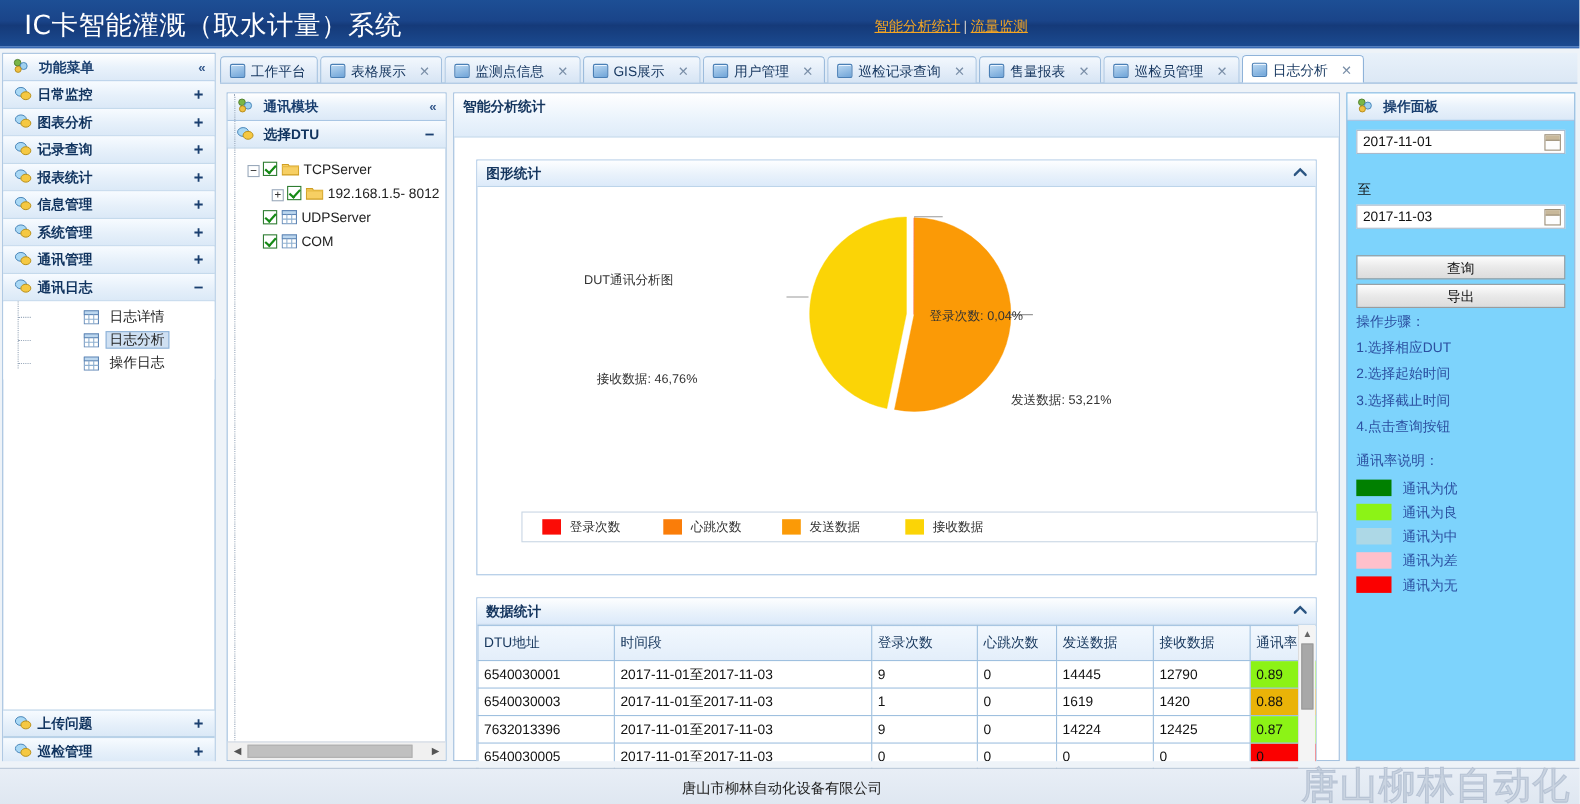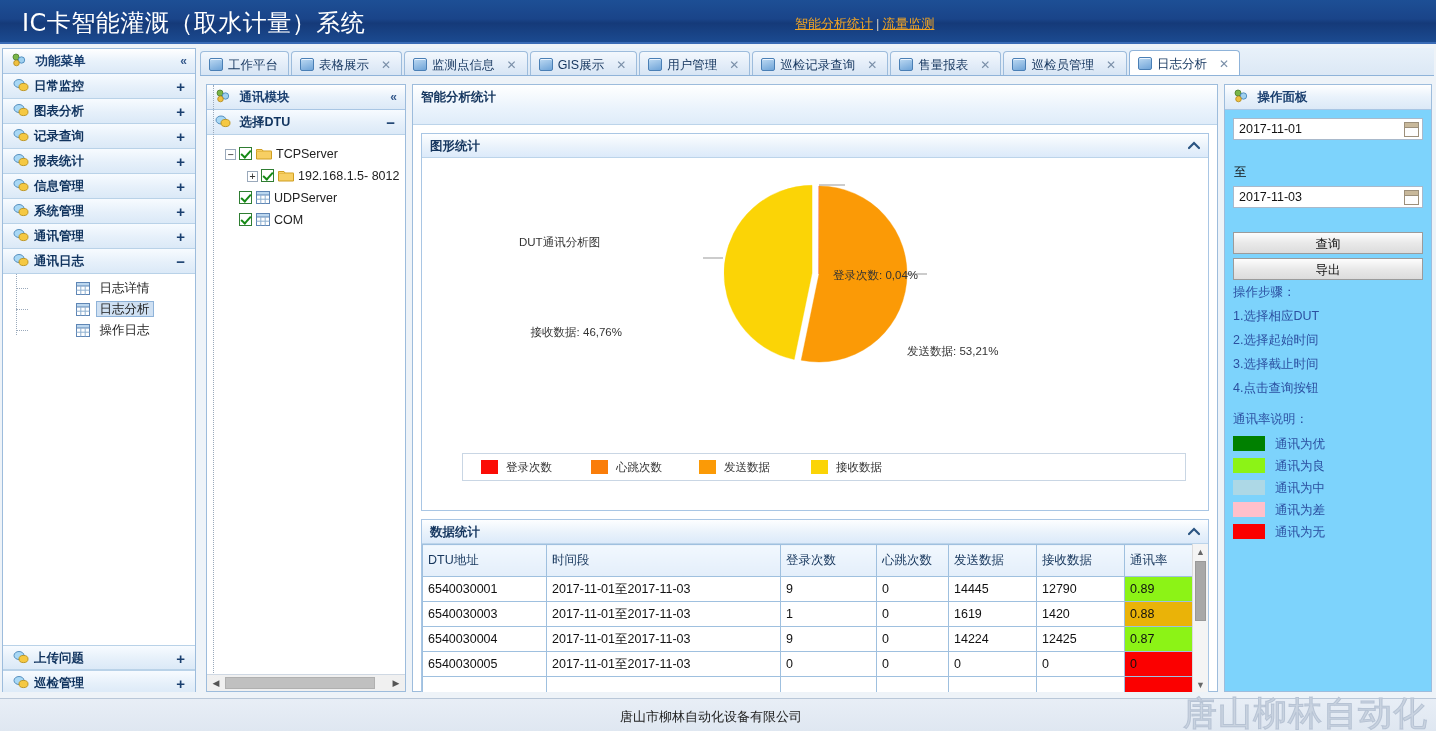--- a/index.html
+++ b/index.html
@@ -172,21 +172,21 @@
   .mainarea {
     position:absolute; left: 412px; top: 84px; width: 806px; height: 608px;
     background:#ffffff; border:1px solid #9dbcdc;
   }
   .main-head {
     height:40px; line-height:24px; padding-left:8px;
     background: linear-gradient(180deg,#ffffff 0%, #eaf3fc 60%, #dfecf9 100%);
     border-bottom:1px solid #bcd4ea; font-size:12.5px; color:#14355e; font-weight:bold;
   }
   .card {
-    margin: 8px; border: 1px solid #a9c6e4; background:#fff;
+    margin: 20px; border: 1px solid #a9c6e4; background:#fff;
   }
   .card-head {
     height:24px; line-height:24px; padding-left:8px; position:relative;
     background: linear-gradient(180deg,#fdfeff 0%, #e9f2fb 55%, #dceafa 100%);
     border-bottom:1px solid #bcd4ea; font-weight:bold; color:#14355e; font-size:12.5px;
   }
   .card-head .chev {
     position:absolute; right:8px; top:0; color:#2b5582; font-size:11px;
   }
   .chart-body { height: 352px; position:relative; }
@@ -510,21 +510,21 @@
               <tr>
                 <td>6540030003</td>
                 <td>2017-11-01至2017-11-03</td>
                 <td>1</td>
                 <td>0</td>
                 <td>1619</td>
                 <td>1420</td>
                 <td style="background: #eab308;">0.88</td>
               </tr>
               <tr>
-                <td>6540030004</td>
+                <td>7632013396</td>
                 <td>2017-11-01至2017-11-03</td>
                 <td>9</td>
                 <td>0</td>
                 <td>14224</td>
                 <td>12425</td>
                 <td style="background: rgb(140, 243, 22);">0.87</td>
               </tr>
               <tr>
                 <td>6540030005</td>
                 <td>2017-11-01至2017-11-03</td>

